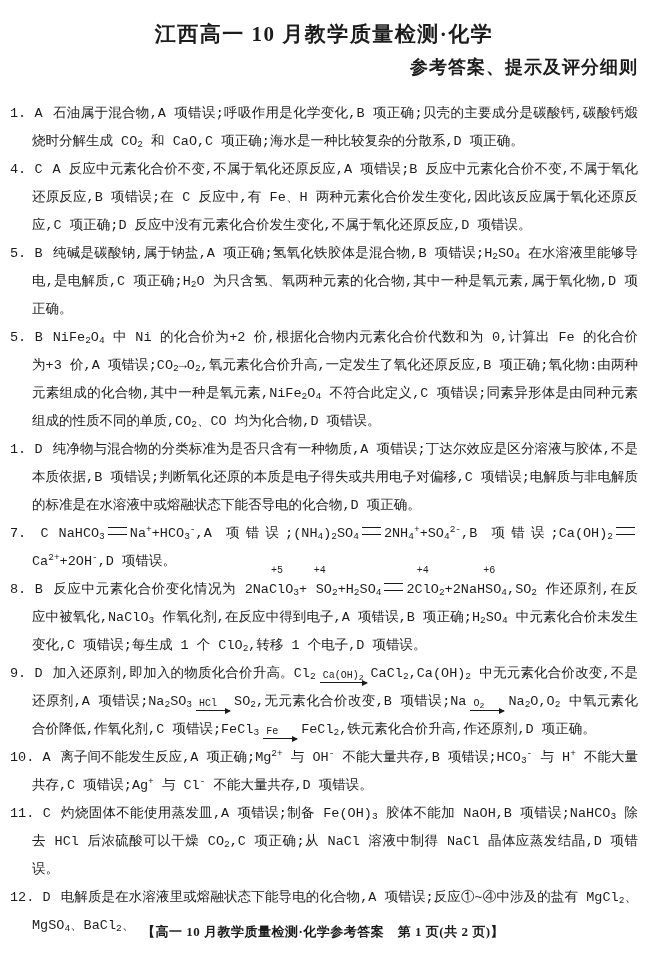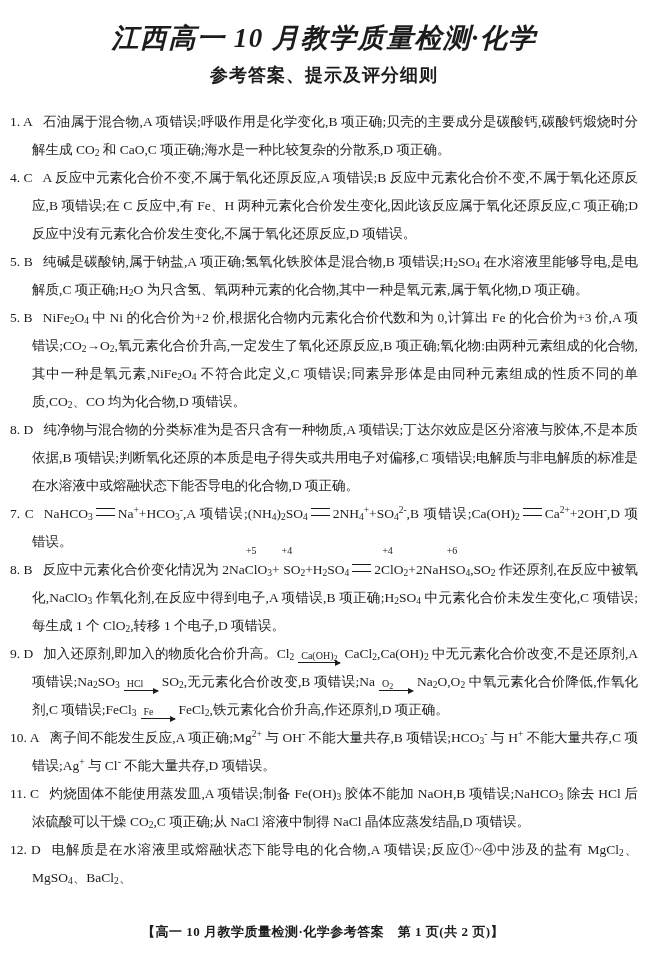--- a/index.html
+++ b/index.html
@@ -3,29 +3,28 @@
 <meta charset="utf-8">
 <style>
   html,body{margin:0;padding:0;}
   body{
     width:650px;height:954px;background:#ffffff;color:#1c1c1c;
     font-family:"Liberation Serif","DejaVu Serif",serif;
     position:relative;overflow:hidden;
   }
   .page{padding:14px 12px 0 10px;}
   h1.title{
-    margin:6px 0 0;text-align:center;font-size:27px;font-weight:bold;
+    margin:6px 0 0;text-align:center;font-size:21px;font-weight:bold;
     letter-spacing:1.5px;
-    font-style:italic;
   }
   h2.subtitle{
-    margin:7px 0 0;text-align:center;font-size:18px;font-weight:bold;
+    margin:7px 0 0;text-align:right;font-size:18px;font-weight:bold;
     letter-spacing:1px;
   }
-  .answers{margin-top:21px;font-size:13.5px;line-height:28px;text-align:justify;}
+  .answers{margin-top:21px;font-size:13.5px;line-height:28px;text-align:justify;font-family:Liberation Mono, monospace;}
   .item{margin:0;padding-left:22px;text-indent:-22px;}
   .num{margin-right:10px;}
   sub,sup{font-size:9.5px;line-height:0;}
   sub{vertical-align:-0.25em;}
   sup{vertical-align:0.55em;}
   
   .dbleq{
     display:inline-block;width:19px;height:6px;
     border-top:1.4px solid #1c1c1c;border-bottom:1.4px solid #1c1c1c;
     vertical-align:2px;margin:0 3px;
@@ -60,21 +59,21 @@
   <div class="answers" id="answers">
   <p class="item"><span class="num">1. A</span><span class="rich">石油属于混合物,A 项错误;呼吸作用是化学变化,B 项正确;贝壳的主要成分是碳酸钙,碳酸钙煅烧时分解生成 CO<sub>2</sub> 和 CaO,C 项正确;海水是一种比较复杂的分散系,D 项正确。</span></p>
 
 
   <p class="item"><span class="num">4. C</span><span class="rich">A 反应中元素化合价不变,不属于氧化还原反应,A 项错误;B 反应中元素化合价不变,不属于氧化还原反应,B 项错误;在 C 反应中,有 Fe、H 两种元素化合价发生变化,因此该反应属于氧化还原反应,C 项正确;D 反应中没有元素化合价发生变化,不属于氧化还原反应,D 项错误。</span></p>
 
   <p class="item"><span class="num">5. B</span><span class="rich">纯碱是碳酸钠,属于钠盐,A 项正确;氢氧化铁胶体是混合物,B 项错误;H<sub>2</sub>SO<sub>4</sub> 在水溶液里能够导电,是电解质,C 项正确;H<sub>2</sub>O 为只含氢、氧两种元素的化合物,其中一种是氧元素,属于氧化物,D 项正确。</span></p>
 
   <p class="item"><span class="num">5. B</span><span class="rich">NiFe<sub>2</sub>O<sub>4</sub> 中 Ni 的化合价为+2 价,根据化合物内元素化合价代数和为 0,计算出 Fe 的化合价为+3 价,A 项错误;CO<sub>2</sub>→O<sub>2</sub>,氧元素化合价升高,一定发生了氧化还原反应,B 项正确;氧化物:由两种元素组成的化合物,其中一种是氧元素,NiFe<sub>2</sub>O<sub>4</sub> 不符合此定义,C 项错误;同素异形体是由同种元素组成的性质不同的单质,CO<sub>2</sub>、CO 均为化合物,D 项错误。</span></p>
 
-  <p class="item"><span class="num">8. D</span><span class="rich">纯净物与混合物的分类标准为是否只含有一种物质,A 项错误;丁达尔效应是区分溶液与胶体,不是本质依据,B 项错误;判断氧化还原的本质是电子得失或共用电子对偏移,C 项错误;电解质与非电解质的标准是在水溶液中或熔融状态下能否导电的化合物,D 项正确。</span></p>
+  <p class="item"><span class="num">1. D</span><span class="rich">纯净物与混合物的分类标准为是否只含有一种物质,A 项错误;丁达尔效应是区分溶液与胶体,不是本质依据,B 项错误;判断氧化还原的本质是电子得失或共用电子对偏移,C 项错误;电解质与非电解质的标准是在水溶液中或熔融状态下能否导电的化合物,D 项正确。</span></p>
 
   <p class="item"><span class="num">7. C</span><span class="rich">NaHCO<sub>3</sub><span class="dbleq"></span>Na<sup>+</sup>+HCO<sub>3</sub><sup>-</sup>,A 项错误;(NH<sub>4</sub>)<sub>2</sub>SO<sub>4</sub><span class="dbleq"></span>2NH<sub>4</sub><sup>+</sup>+SO<sub>4</sub><sup>2-</sup>,B 项错误;Ca(OH)<sub>2</sub><span class="dbleq"></span>Ca<sup>2+</sup>+2OH<sup>-</sup>,D 项错误。</span></p>
 
   <p class="item"><span class="num">8. B</span><span class="rich">反应中元素化合价变化情况为 2Na<span class="ox"><span class="n">+5</span>Cl</span>O<sub>3</sub>+ <span class="ox"><span class="n">+4</span>S</span>O<sub>2</sub>+H<sub>2</sub>SO<sub>4</sub><span class="dbleq"></span>2<span class="ox"><span class="n">+4</span>Cl</span>O<sub>2</sub>+2NaH<span class="ox"><span class="n">+6</span>S</span>O<sub>4</sub>,SO<sub>2</sub> 作还原剂,在反应中被氧化,NaClO<sub>3</sub> 作氧化剂,在反应中得到电子,A 项错误,B 项正确;H<sub>2</sub>SO<sub>4</sub> 中元素化合价未发生变化,C 项错误;每生成 1 个 ClO<sub>2</sub>,转移 1 个电子,D 项错误。</span></p>
 
   <p class="item"><span class="num">9. D</span><span class="rich">加入还原剂,即加入的物质化合价升高。Cl<sub>2</sub><span class="rxn"><span class="lbl">Ca(OH)<sub>2</sub></span><span class="ar"></span></span>CaCl<sub>2</sub>,Ca(OH)<sub>2</sub> 中无元素化合价改变,不是还原剂,A 项错误;Na<sub>2</sub>SO<sub>3</sub><span class="rxn"><span class="lbl">HCl</span><span class="ar"></span></span>SO<sub>2</sub>,无元素化合价改变,B 项错误;Na<span class="rxn"><span class="lbl">O<sub>2</sub></span><span class="ar"></span></span>Na<sub>2</sub>O,O<sub>2</sub> 中氧元素化合价降低,作氧化剂,C 项错误;FeCl<sub>3</sub><span class="rxn"><span class="lbl">Fe</span><span class="ar"></span></span>FeCl<sub>2</sub>,铁元素化合价升高,作还原剂,D 项正确。</span></p>
 
   <p class="item"><span class="num">10. A</span><span class="rich">离子间不能发生反应,A 项正确;Mg<sup>2+</sup> 与 OH<sup>-</sup> 不能大量共存,B 项错误;HCO<sub>3</sub><sup>-</sup> 与 H<sup>+</sup> 不能大量共存,C 项错误;Ag<sup>+</sup> 与 Cl<sup>-</sup> 不能大量共存,D 项错误。</span></p>
 
   <p class="item"><span class="num">11. C</span><span class="rich">灼烧固体不能使用蒸发皿,A 项错误;制备 Fe(OH)<sub>3</sub> 胶体不能加 NaOH,B 项错误;NaHCO<sub>3</sub> 除去 HCl 后浓硫酸可以干燥 CO<sub>2</sub>,C 项正确;从 NaCl 溶液中制得 NaCl 晶体应蒸发结晶,D 项错误。</span></p>

